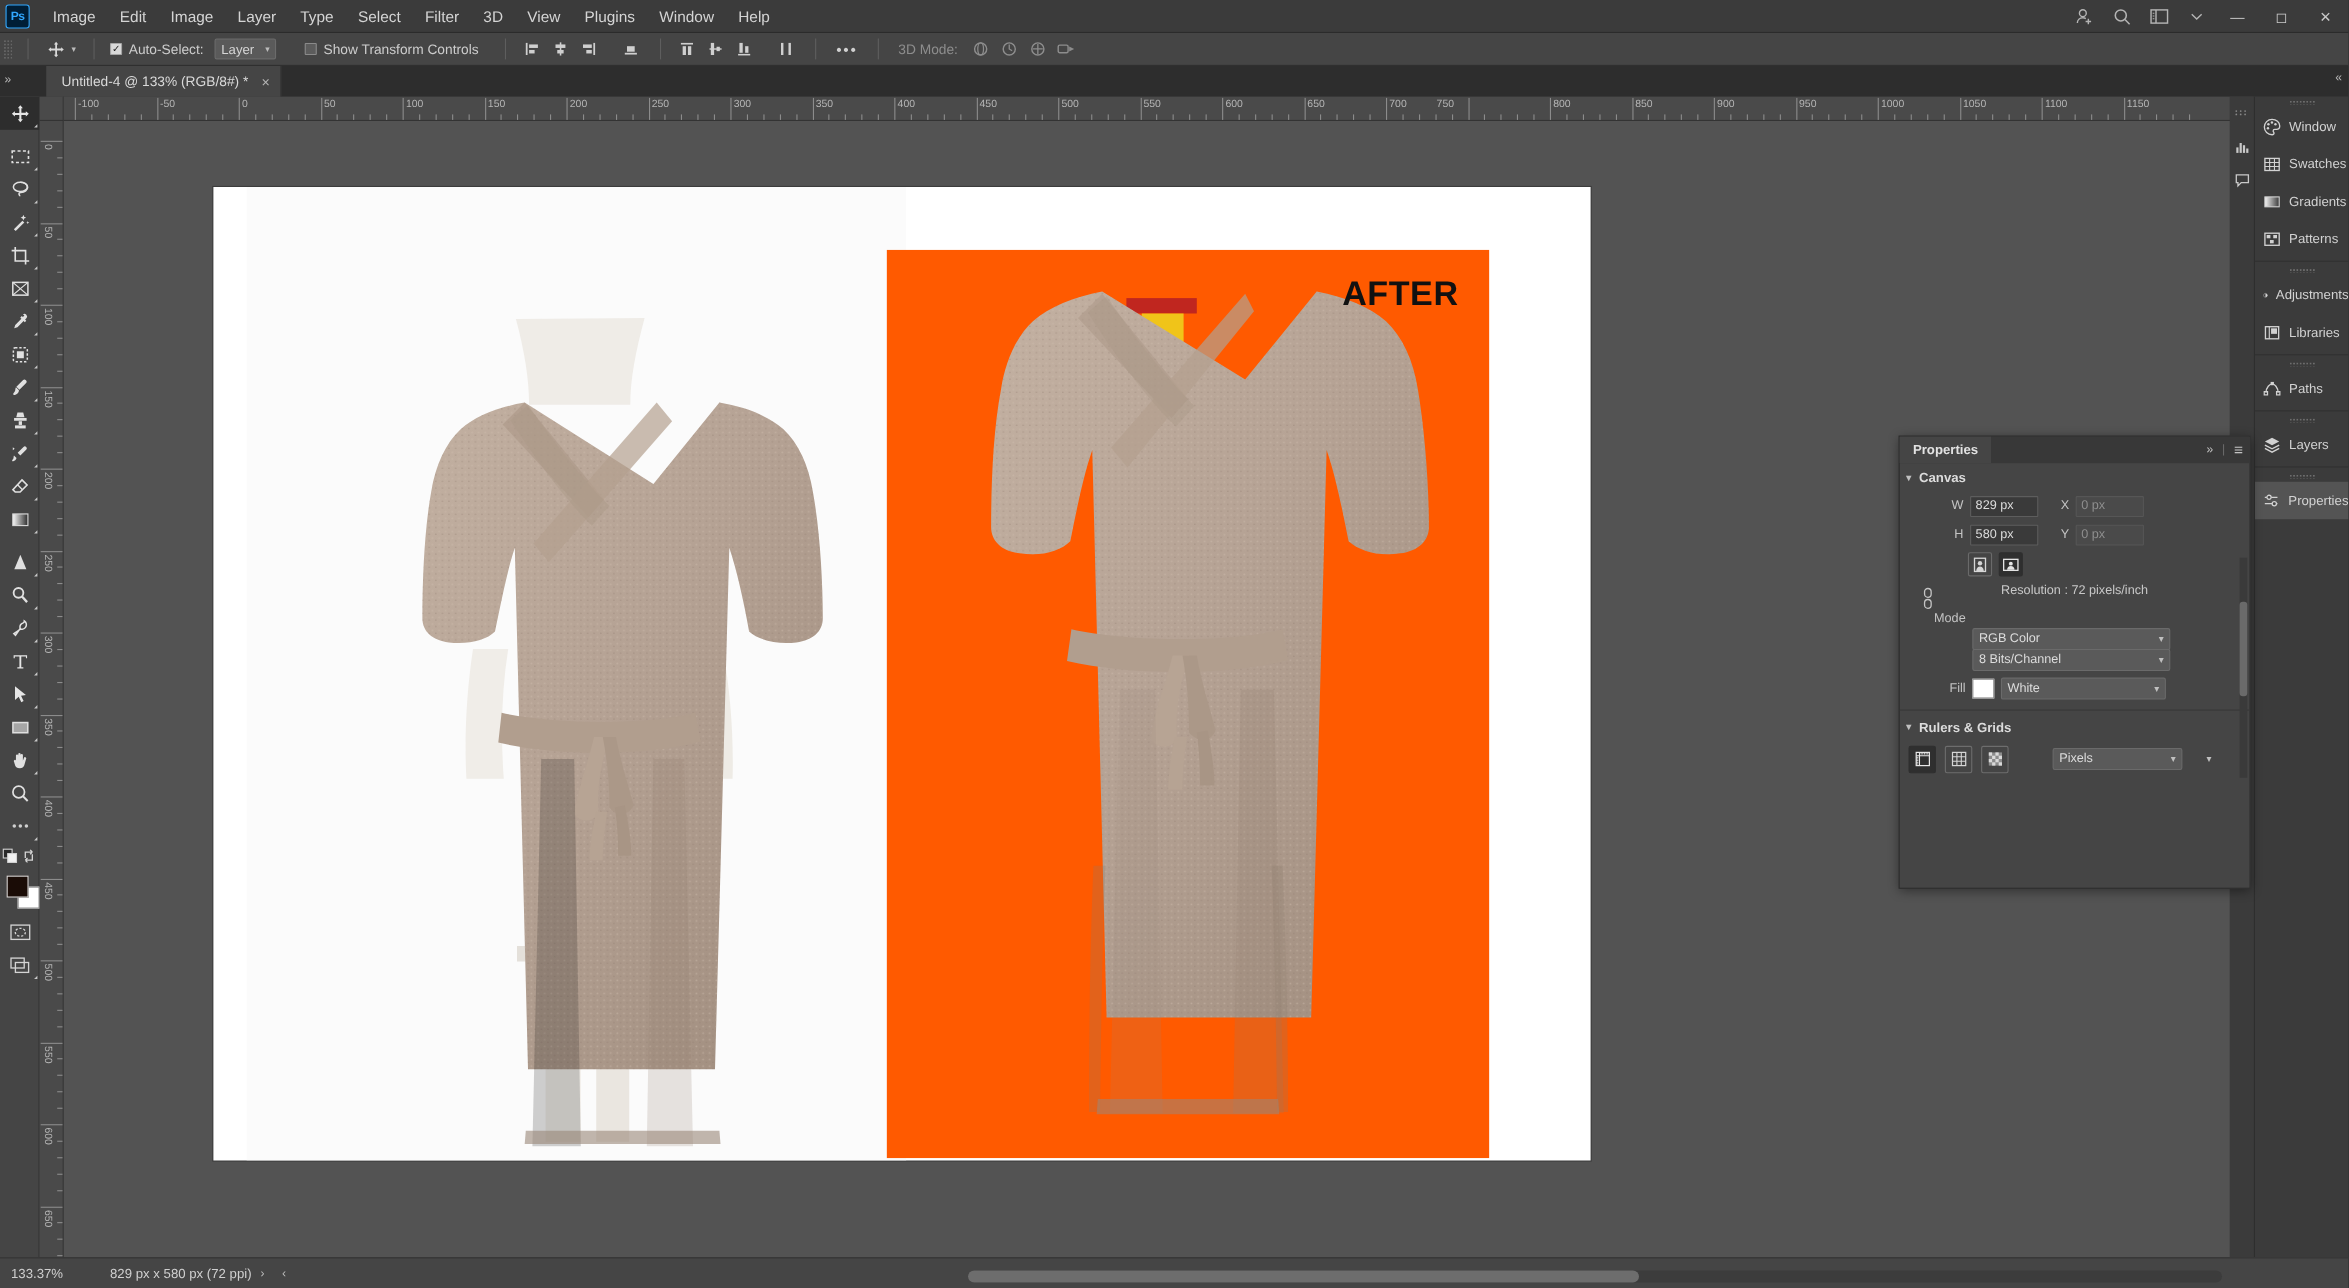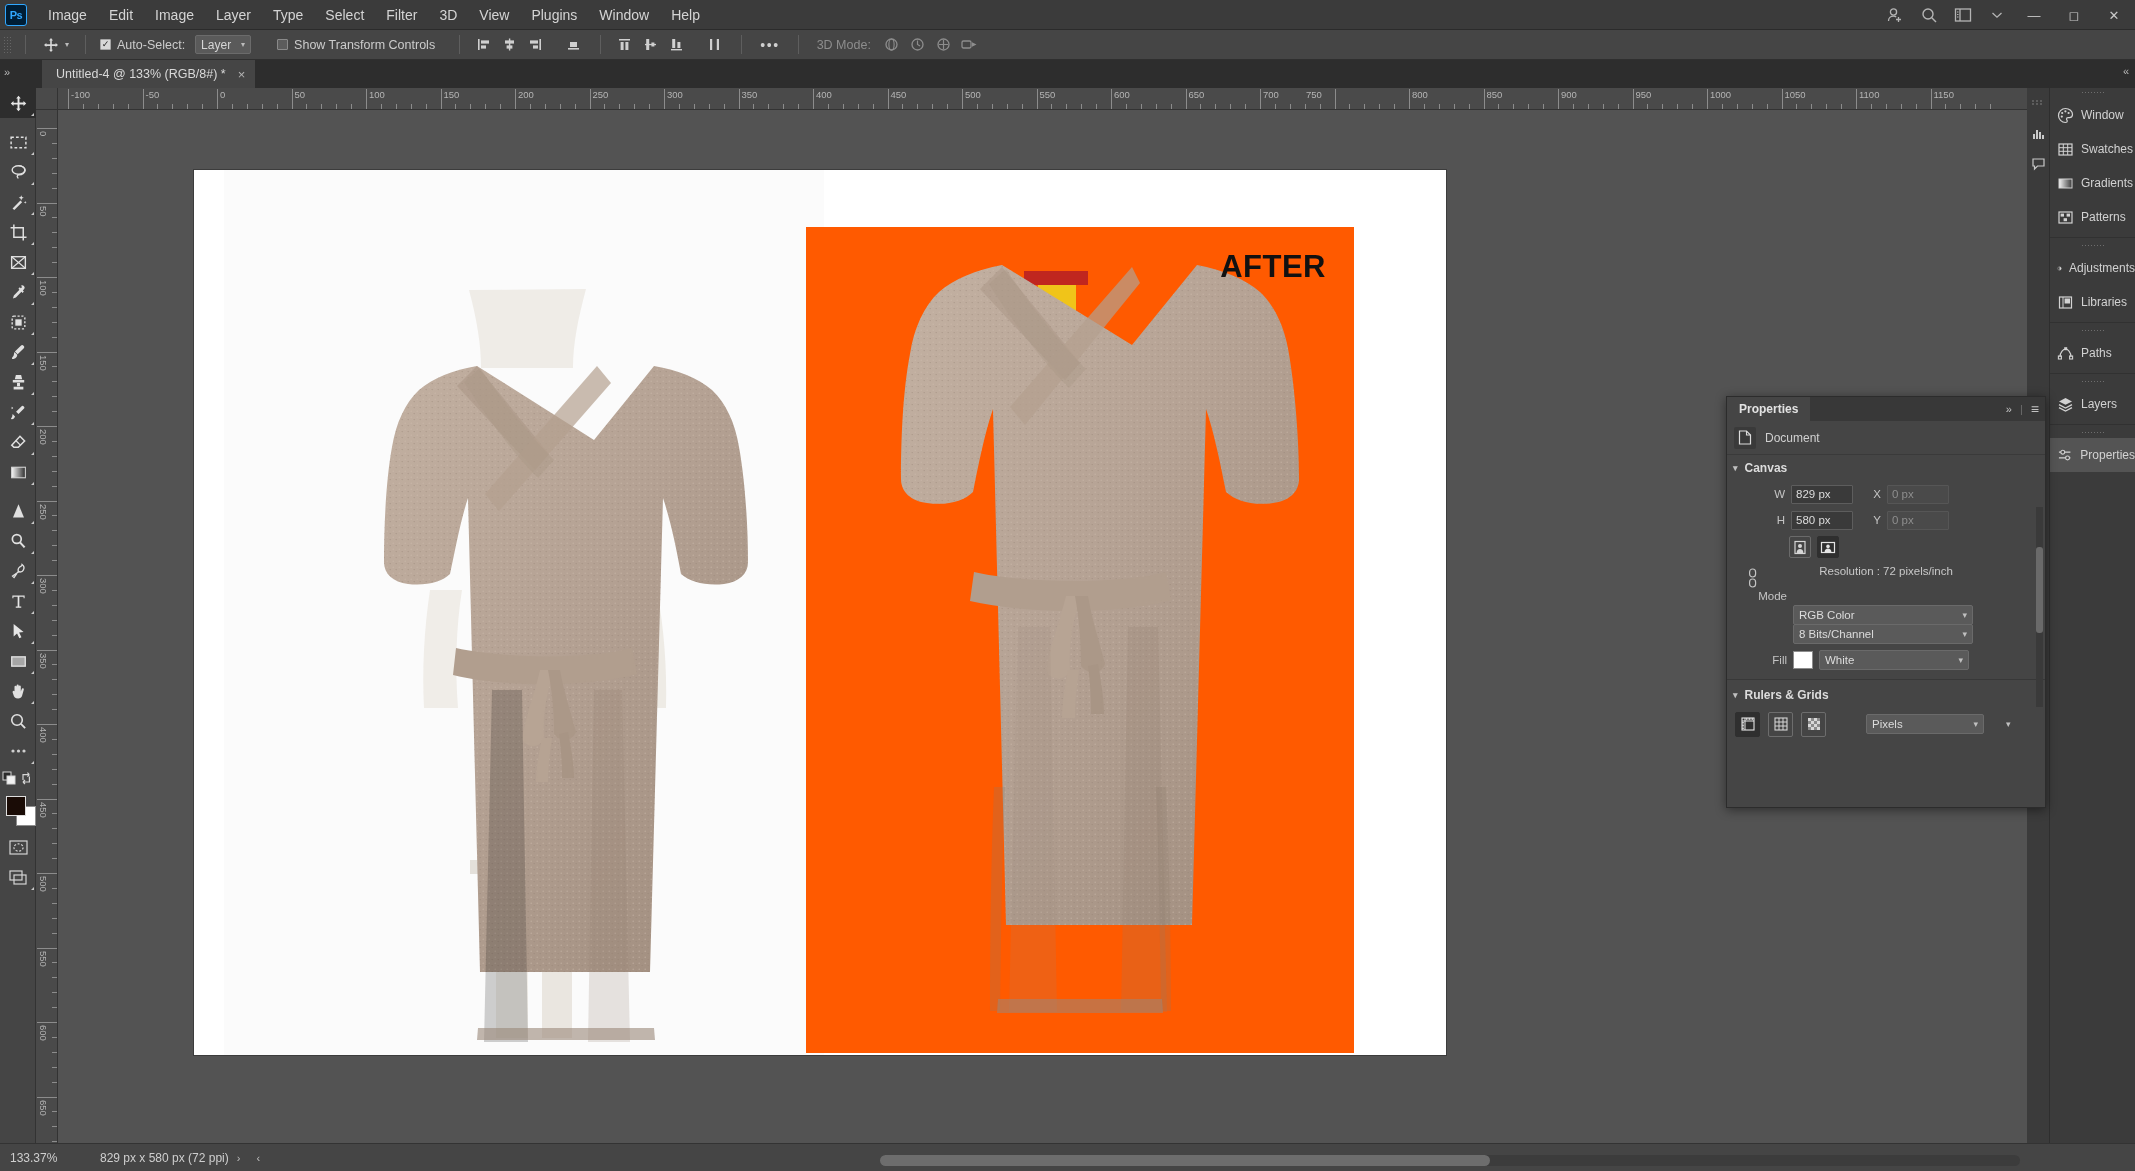--- a/index.html
+++ b/index.html
@@ -1002,29 +1002,20 @@
       <div class="props-tab">
         <span>Properties</span>
       </div>
       <div class="props-tabrow-right">
         <span>»</span>
         <span style="color:#6d6d6d;">|</span>
         <span style="font-size:14px;">≡</span>
       </div>
     </div>
 
-    <div class="props-doc">
-      <span class="doc-ic">
-        <svg width="14" height="15" viewBox="0 0 14 15">
-            <path d="M1.5 1h7l4 4v9h-11z" fill="none" stroke="#dcdcdc" stroke-width="1.2"></path>
-            <path d="M8.5 1v4h4" fill="none" stroke="#dcdcdc" stroke-width="1.1"></path>
-          </svg>
-      </span>
-      <span>Document</span>
-    </div>
 
     <div class="sect-head">
       <span class="caret">▾</span>
       <span>Canvas</span>
     </div>
 
     <div style="position:relative;">
       <span class="link-ic">
         <svg width="11" height="22" viewBox="0 0 11 22">
             <rect x="2.6" y="2" width="6" height="8" rx="3" fill="none" stroke="#c4c4c4" stroke-width="1.2"></rect>

